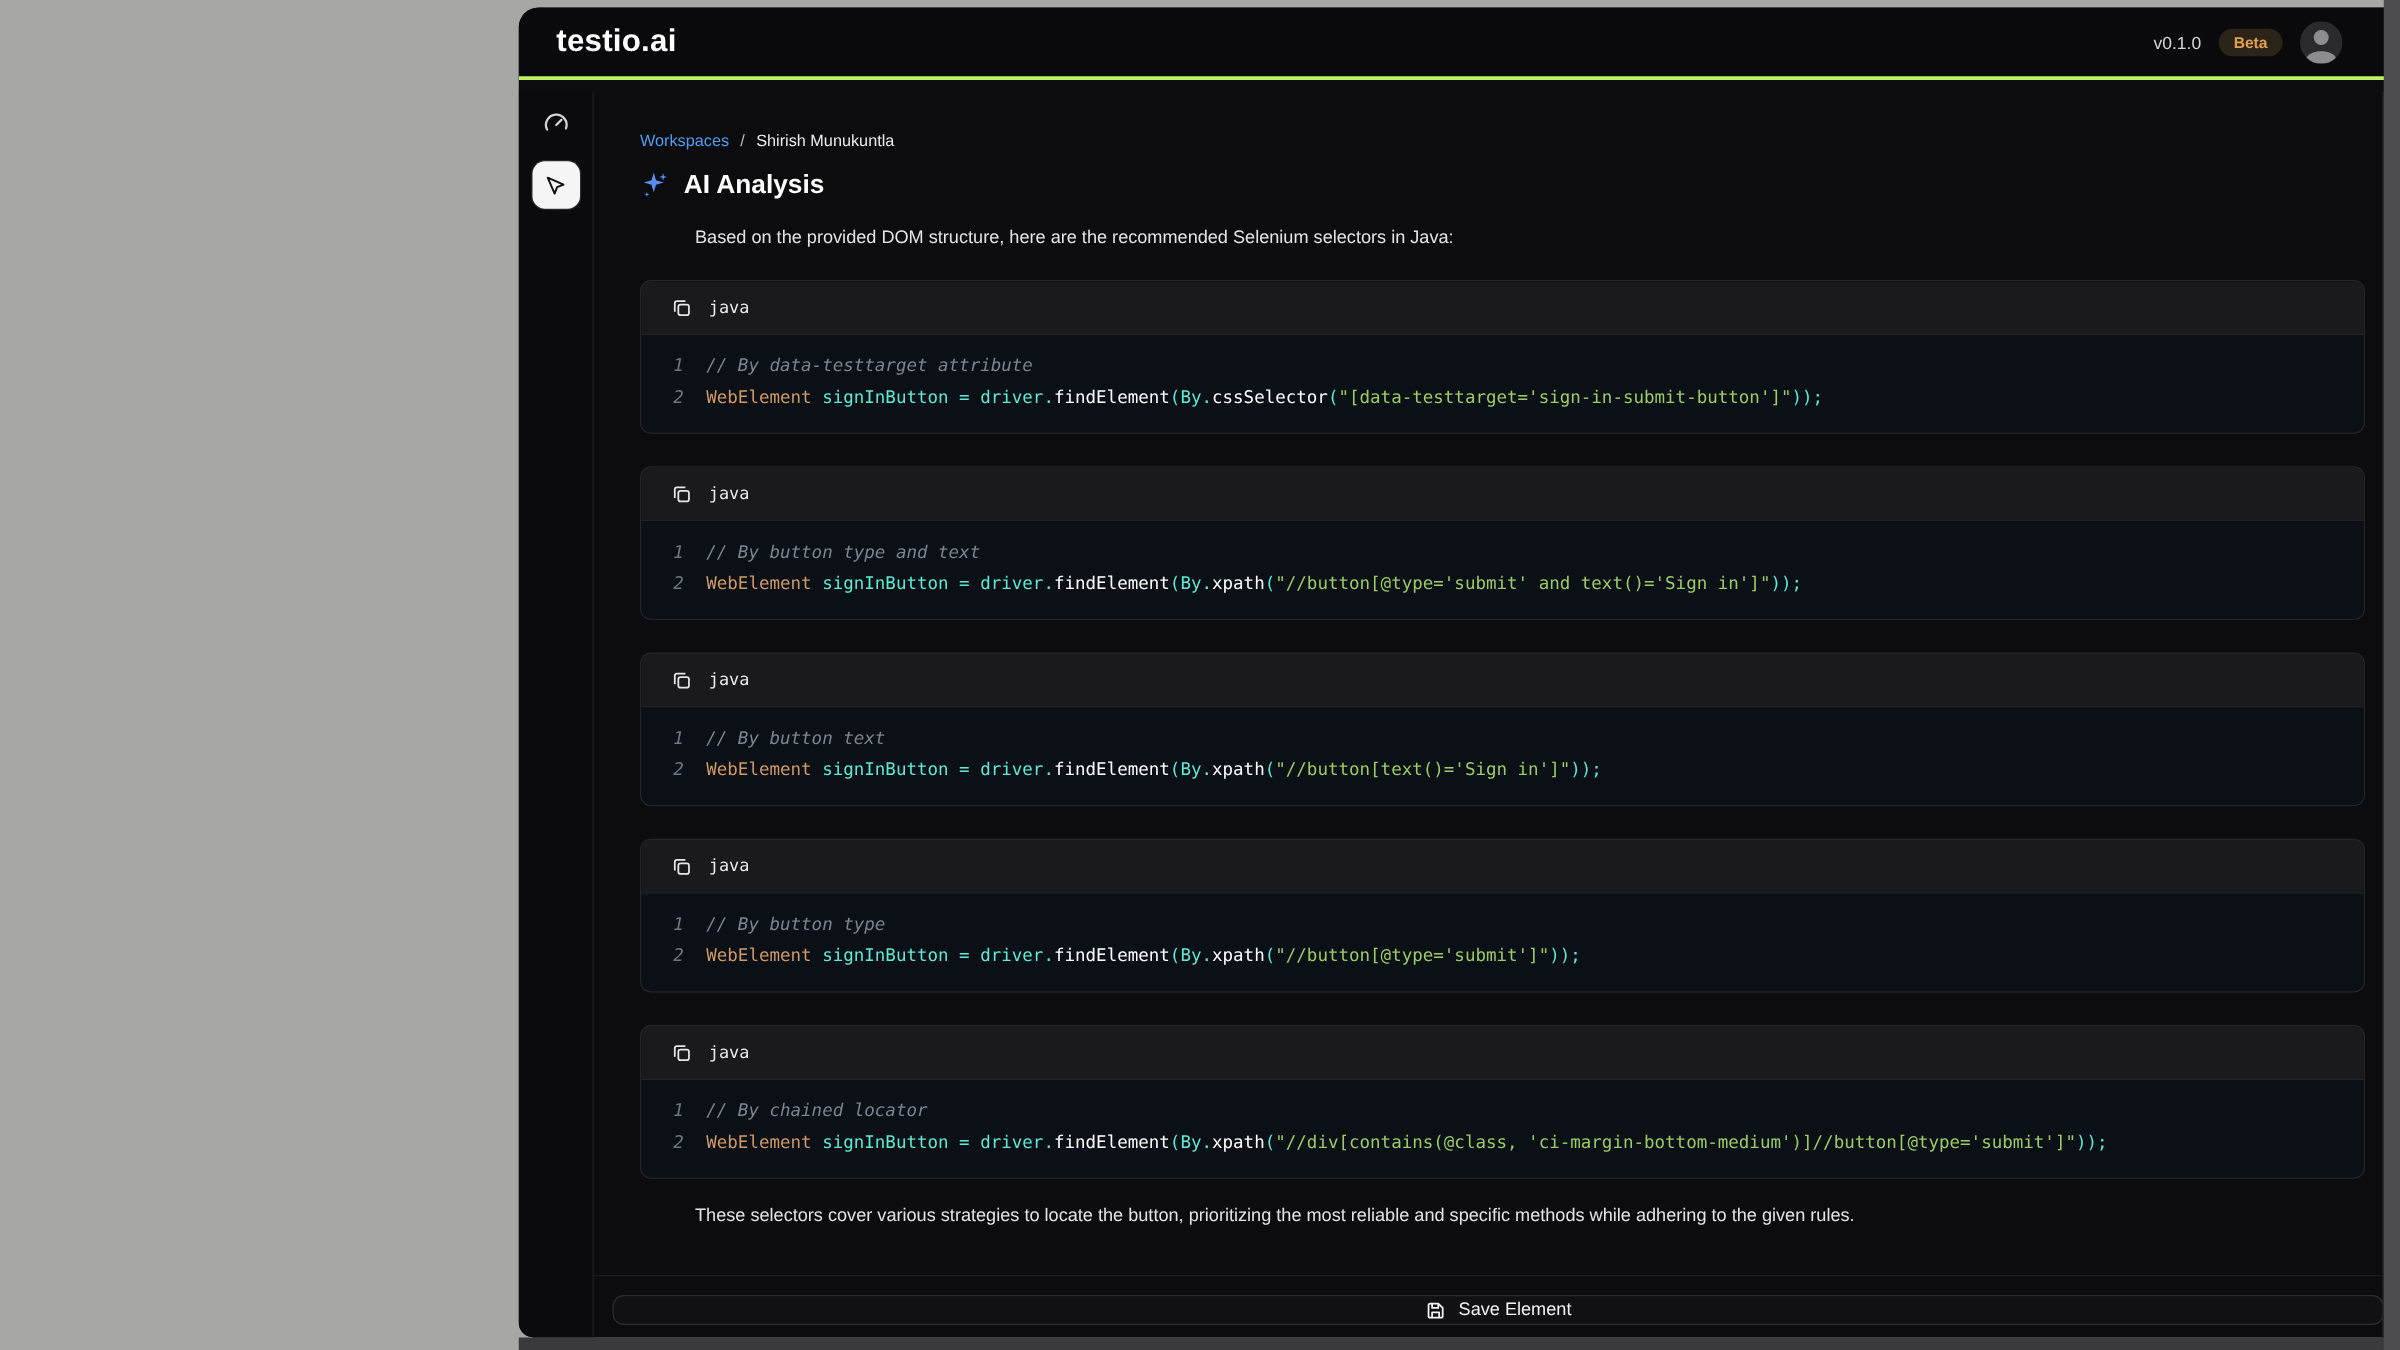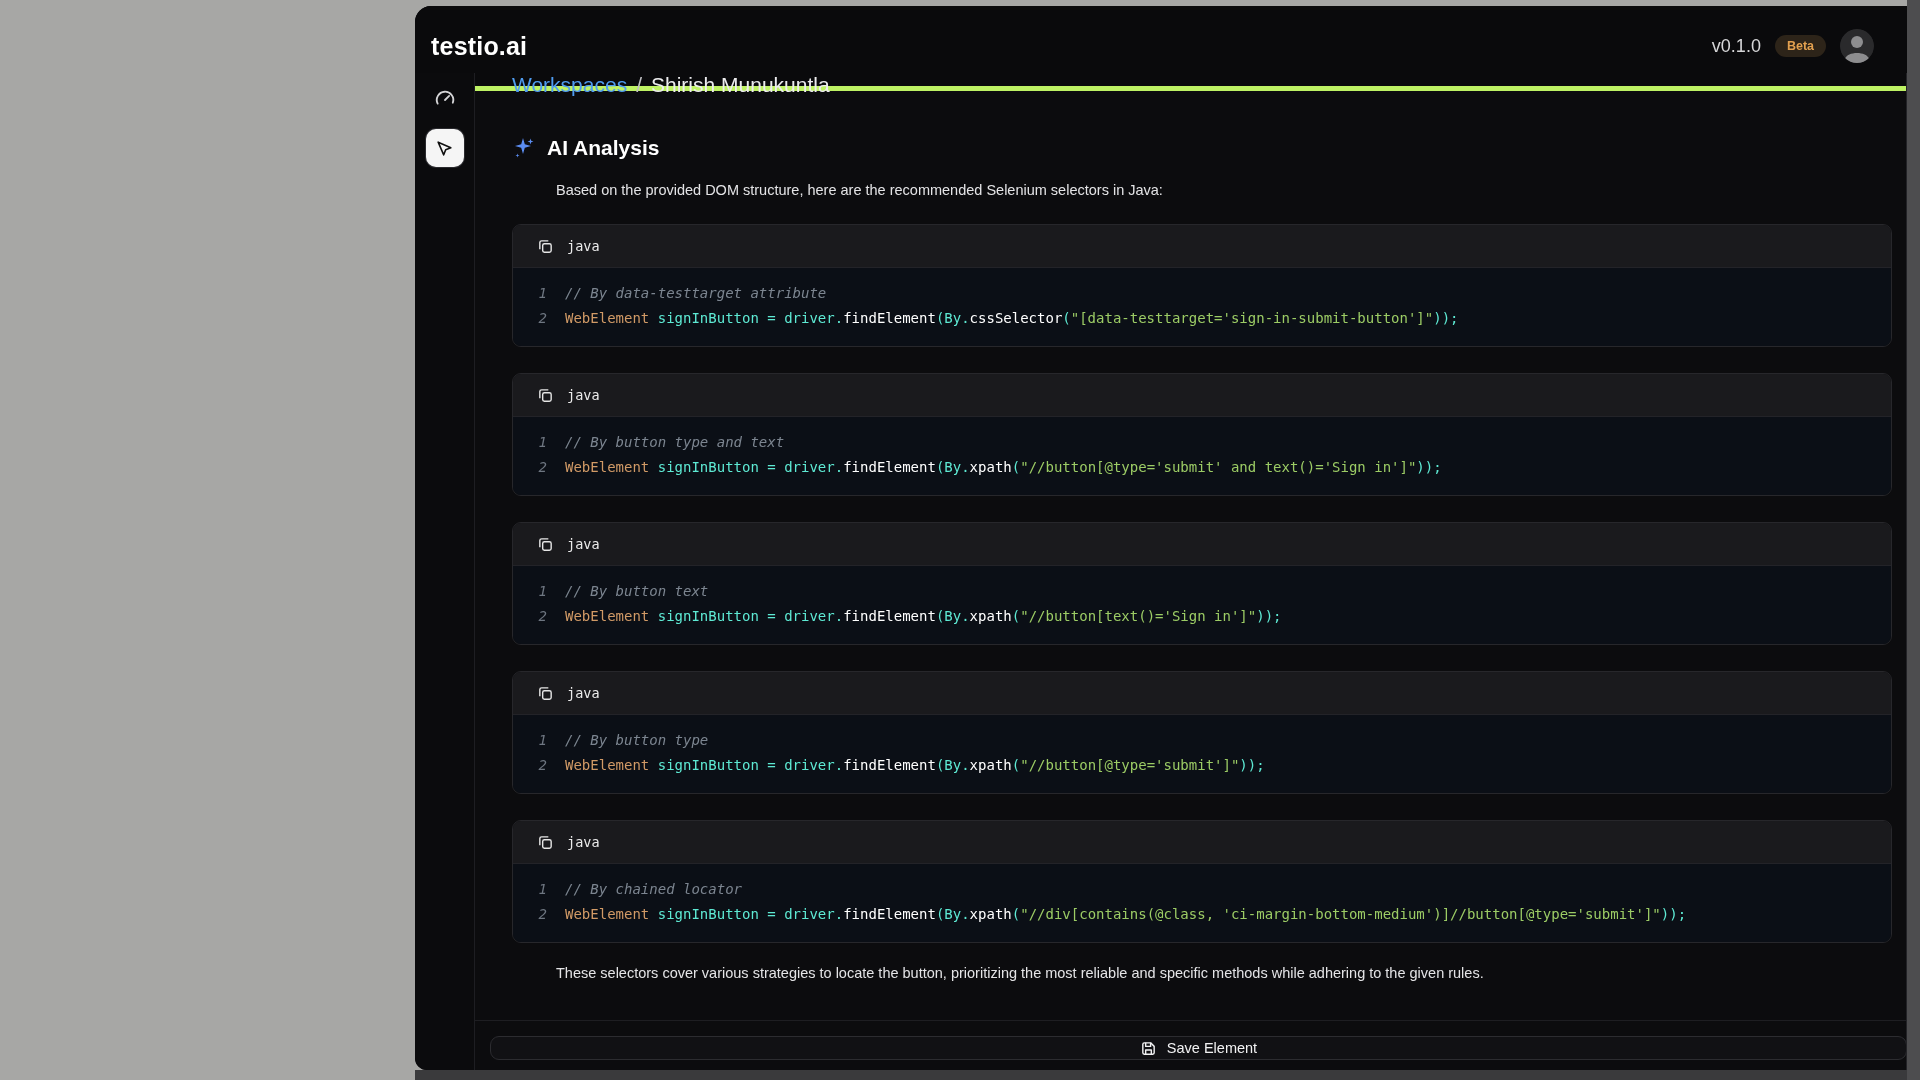--- a/index.html
+++ b/index.html
@@ -5,44 +5,44 @@
   * { margin:0; padding:0; box-sizing:border-box; }
   html,body { width:1920px; height:1080px; overflow:hidden; background:#a7a7a5; font-family:"Liberation Sans", sans-serif; }
 
   
   .window { position:absolute; left:415px; top:6px; right:0; bottom:10px;
             background:#0c0c0e; border-radius:16px 0 0 12px; overflow:hidden; }
   .bottom-strip { position:absolute; left:415px; bottom:0; right:0; height:10px; background:#3a3a3c; }
   .right-strip { position:absolute; right:0; top:0; width:13px; height:100%; background:#4d4d4f; z-index:60; }
 
   
-  .topbar { height:85px; display:flex; align-items:center; padding:0 30px 0 16px;
-            background:#0a0a0c; border-bottom:5px solid #bef264; }
+  .topbar { height:58px; display:flex; align-items:center; padding:0 30px 0 30px;
+            background:#0a0a0c; border-bottom:3px solid #bef264; }
   .logo { font-size:25px; font-weight:800; color:#ffffff; letter-spacing:.2px; }
   .topbar-right { margin-left:auto; display:flex; align-items:center; gap:14px; padding-right:16px; }
-  .version { color:#d6d6d8; font-size:18px; }
+  .version { color:#d6d6d8; font-size:14px; }
   .beta-badge { background:#2d2419; color:#e2a04f; font-size:12.5px; font-weight:600;
                 padding:4px 12px; border-radius:999px; }
   .avatar { width:34px; height:34px; border-radius:50%; overflow:hidden; background:#1c1c1e;
             display:flex; align-items:center; justify-content:center; cursor:pointer; }
 
   
   .app-body { position:absolute; top:67px; left:0; right:0; bottom:0; display:flex; }
   .sidebar { width:60px; border-right:1px solid #1e1e22; display:flex; flex-direction:column;
              align-items:center; padding-top:14px; gap:16px; background:#0b0b0d; }
   .gauge-btn { width:26px; height:26px; display:flex; align-items:center; justify-content:center; cursor:pointer; }
   .pointer-tool { width:38px; height:38px; background:#f5f5f5; border-radius:10px;
                   display:flex; align-items:center; justify-content:center; cursor:pointer;
                   box-shadow:0 0 0 1px #2a2a2e; }
 
   .main { flex:1; display:flex; flex-direction:column; position:relative; }
   .scroll-track { position:absolute; right:0; top:0; width:14px; bottom:0; background:#18181b; border-left:1px solid #232327; }
 
   
-  .breadcrumb { height:47px; display:flex; align-items:flex-start; gap:9px; padding-left:37px; font-size:21px; }
+  .breadcrumb { height:47px; display:flex; align-items:flex-end; gap:9px; padding-left:37px; font-size:13px; }
   .crumb-link { color:#4f9cf0; cursor:pointer; }
   .crumb-sep { color:#bfbfc2; }
   .crumb-current { color:#ececee; }
 
   
   .content { flex:1; padding:0 28px 0 37px; overflow:hidden; }
   .heading-row { display:flex; align-items:center; gap:11px; margin-top:16px; }
   .page-title { font-size:21px; font-weight:700; color:#ffffff; }
   .intro, .outro { color:#e4e4e6; font-size:14.5px; margin-top:22px;margin-left:44px; }
 

